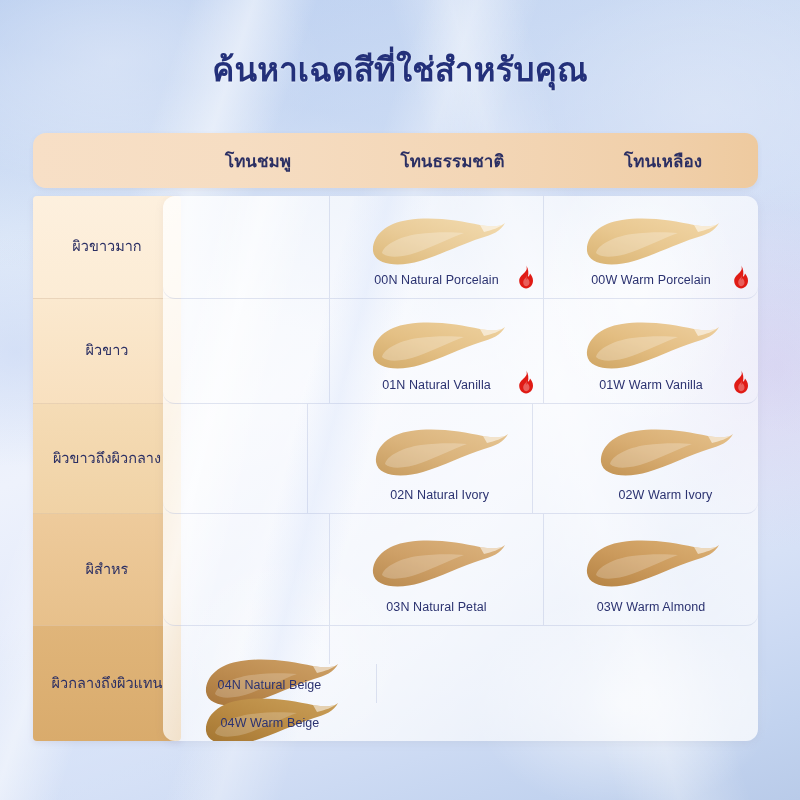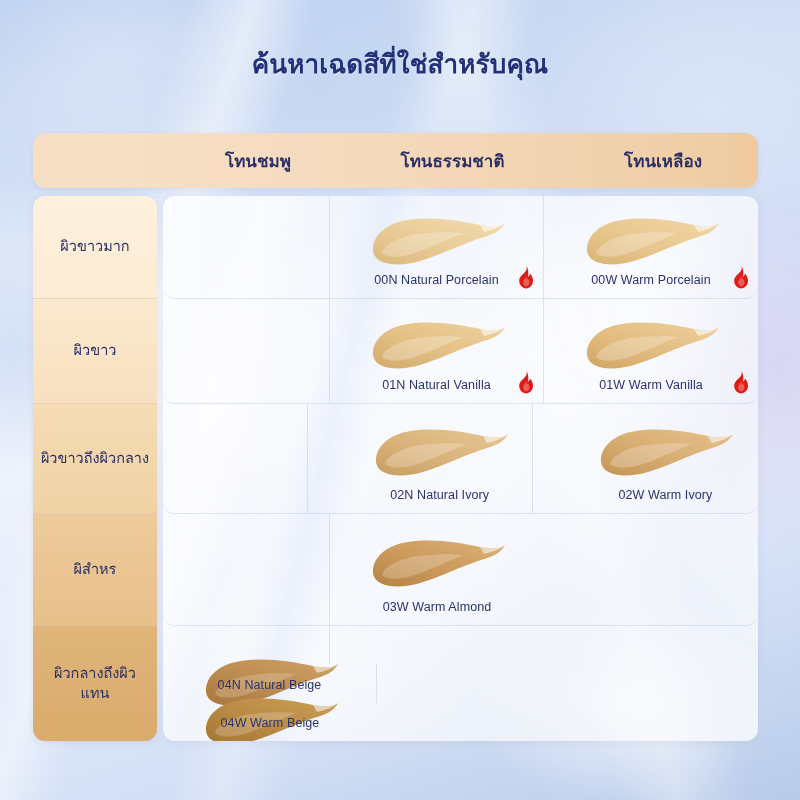--- a/index.html
+++ b/index.html
@@ -40,21 +40,21 @@
     background:
       radial-gradient(ellipse 200px 260px at 97% 46%, rgba(203,176,226,.30) 0%, rgba(203,176,226,0) 70%),
       radial-gradient(ellipse 180px 160px at 2% 44%,  rgba(186,204,240,.42) 0%, rgba(186,204,240,0) 72%);
     pointer-events:none;
   }
 
   
   #title {
     position:absolute; top:43px; left:0; width:800px;
     text-align:center;
-    font-size:26px; font-weight:bold;
+    font-size:33px; font-weight:bold;
     color:#23307a;
     letter-spacing:.2px;
     text-shadow:0 1px 2px rgba(255,255,255,.55);
     z-index:6;
   }
 
   
   #colbar {
     position:absolute; left:33px; top:133px;
     width:725px; height:55px;
@@ -68,22 +68,22 @@
     display:flex; align-items:center; justify-content:center;
     font-size:17px; font-weight:bold; color:#2b2f63;
   }
   #colbar .c0 { left:130px;  width:190px; }
   #colbar .c1 { left:312px;  width:215px; }
   #colbar .c2 { left:535px;  width:190px; }
 
   
   #sidebar {
     position:absolute; left:33px; top:196px;
-    width:124px; height:545px;
-    border-radius:12px;
+    width:148px; height:545px;
+    border-radius:4px;
     overflow:hidden;
     box-shadow:0 2px 6px rgba(120,110,130,.13);
     z-index:4;
   }
   .rowlabel {
     width:100%;
     display:flex; align-items:center; justify-content:center;
     text-align:center;
     font-size:14.5px; color:#2b2f63;
     line-height:1.35;
@@ -351,20 +351,37 @@
               <path d="M112,14 C124,16 133,16 137,12 C131,17 124,19 116,21 Z" fill="#ffffff" opacity=".55"></path>
             </svg>
           </div>
           <div class="shade-label">02W Warm Ivory</div>
         </div>
       </div>
 
       <div class="grow g3">
         <div class="gcell col-pink"></div>
 
+        <div class="gcell col-natural">
+          <div class="swatch">
+            <svg viewBox="0 0 138 56" preserveAspectRatio="none">
+              <defs>
+                <linearGradient id="g-r3c1" x1="0" y1="1" x2="1" y2="0">
+                  <stop offset="0%" stop-color="#b98a4f"></stop>
+                  <stop offset="45%" stop-color="#cea067"></stop>
+                  <stop offset="100%" stop-color="#ddb580"></stop>
+                </linearGradient>
+              </defs>
+              <path d="M5,40 C4,25 18,12 40,9 C66,5 92,10 112,14 C124,16 133,16 137,12 C133,20 124,24 113,27 C94,33 72,44 52,50 C32,56 7,55 5,40 Z" fill="url(#g-r3c1)"></path>
+              <path d="M14,42 C16,34 30,26 50,23 C66,21 84,21 96,22 C82,27 66,35 50,41 C36,46 20,48 14,42 Z" fill="#ffffff" opacity=".22"></path>
+              <path d="M112,14 C124,16 133,16 137,12 C131,17 124,19 116,21 Z" fill="#ffffff" opacity=".55"></path>
+            </svg>
+          </div>
+          <div class="shade-label">03N Natural Petal</div>
+        </div>
 
         <div class="gcell col-warm">
           <div class="swatch">
             <svg viewBox="0 0 138 56" preserveAspectRatio="none">
               <defs>
                 <linearGradient id="g-r3c2" x1="0" y1="1" x2="1" y2="0">
                   <stop offset="0%" stop-color="#b58344"></stop>
                   <stop offset="45%" stop-color="#cb9a5c"></stop>
                   <stop offset="100%" stop-color="#dcb175"></stop>
                 </linearGradient>

